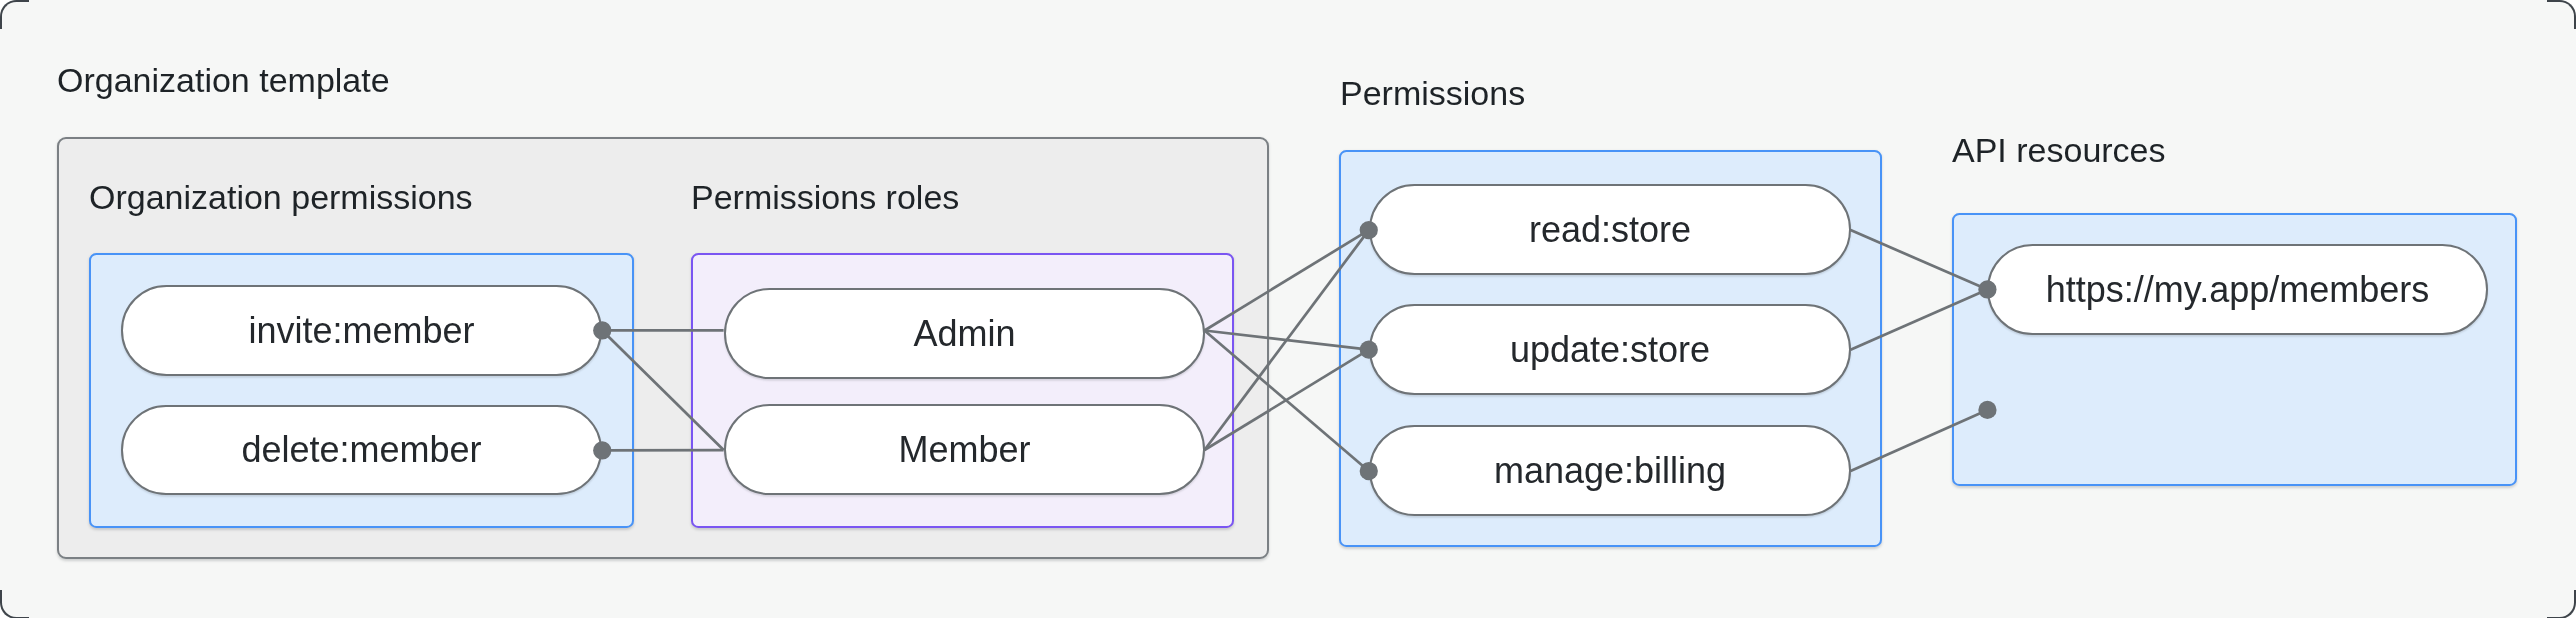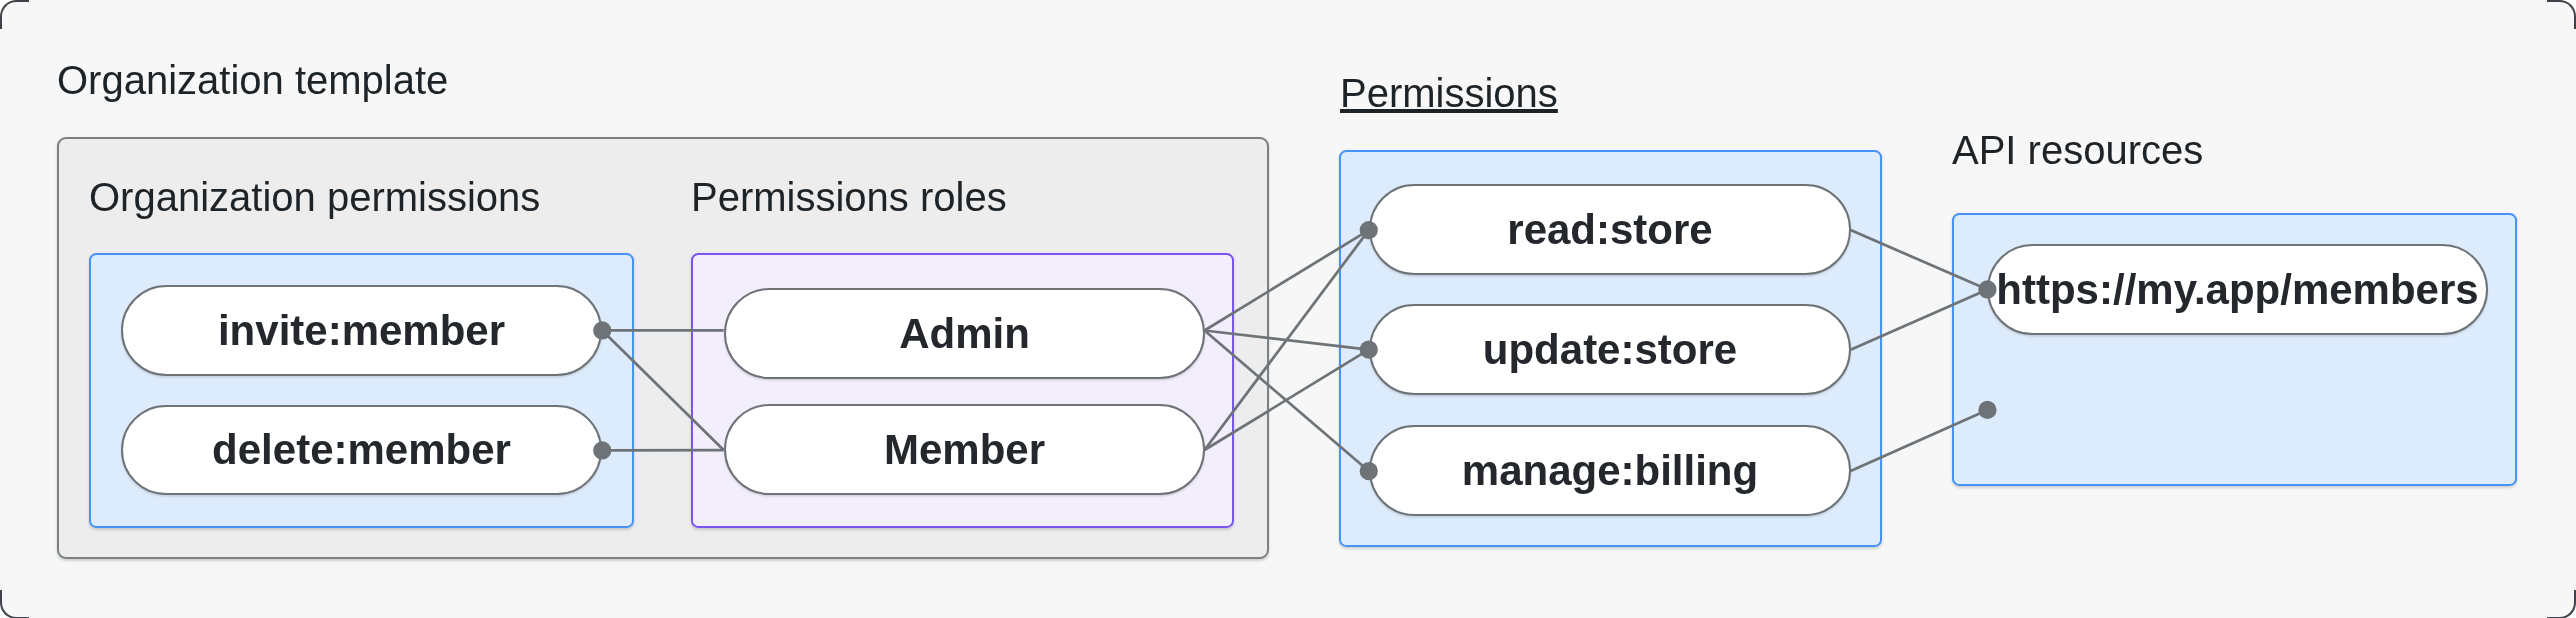--- a/index.html
+++ b/index.html
@@ -13,40 +13,40 @@
     --pill-fill:#ffffff;
     --pill-border:#6e7377;
     --connector:#6e7377;
     --text:#212529;
   }
   html,body{margin:0;padding:0;background:#ffffff;}
   body{width:2576px;height:619px;position:relative;
        font-family:"Liberation Sans", sans-serif;color:var(--text);}
   .canvas{position:absolute;inset:0;background:var(--canvas-bg);
           border-radius:14.6px;overflow:hidden;}
-  .heading{position:absolute;font-size:40px;font-weight:500;
+  .heading{position:absolute;font-size:34px;font-weight:500;
            line-height:44px;color:#1e2327;white-space:nowrap;}
   .box{position:absolute;box-sizing:border-box;border-radius:9px;
        box-shadow:0 1.8px 2.7px rgba(50,55,60,0.20);}
   .box.gray{background:var(--container-fill);border:2.7px solid var(--container-border);}
   .box.blue{background:var(--blue-fill);border:2.7px solid var(--blue-border);border-radius:7.3px;}
   .box.purple{background:var(--purple-fill);border:2.7px solid var(--purple-border);border-radius:7.3px;}
   .pill{position:absolute;box-sizing:border-box;background:var(--pill-fill);
         border:2.7px solid var(--pill-border);border-radius:912px;
         display:flex;align-items:center;justify-content:center;
-        font-size:42px;font-weight:700;white-space:nowrap;color:#24282c;
+        font-size:36px;font-weight:400;white-space:nowrap;color:#24282c;
         box-shadow:0 1.8px 1.8px rgba(50,55,60,0.15);}
   
   .h-template{left:57px;top:58px;}
   .box-template{left:57px;top:137px;width:1212px;height:422px;}
   .h-orgperm{left:89px;top:175px;}
   .box-orgperm{left:89px;top:253px;width:545px;height:275px;}
   .h-orgroles{left:691px;top:175px;}
   .box-orgroles{left:691px;top:253px;width:543px;height:275px;}
-  .h-permissions{left:1340px;top:71px;text-decoration:underline;}
+  .h-permissions{left:1340px;top:71px;}
   .box-permissions{left:1339px;top:150px;width:543px;height:397px;}
   .h-api{left:1952px;top:128px;}
   .box-api{left:1952px;top:213px;width:565px;height:273px;}
   svg.edges{position:absolute;left:0;top:0;width:2576px;height:619px;
             pointer-events:none;}
   
   .corner{position:absolute;width:27px;height:27px;pointer-events:none;}
   .corner.tl{left:0;top:0;border-top:2.7px solid #3e444a;border-left:2.7px solid #3e444a;border-top-left-radius:16.4px;}
   .corner.tr{right:0;top:0;border-top:2.7px solid #3e444a;border-right:2.7px solid #3e444a;border-top-right-radius:16.4px;}
   .corner.bl{left:0;bottom:0;border-bottom:2.7px solid #3e444a;border-left:2.7px solid #3e444a;border-bottom-left-radius:16.4px;}

